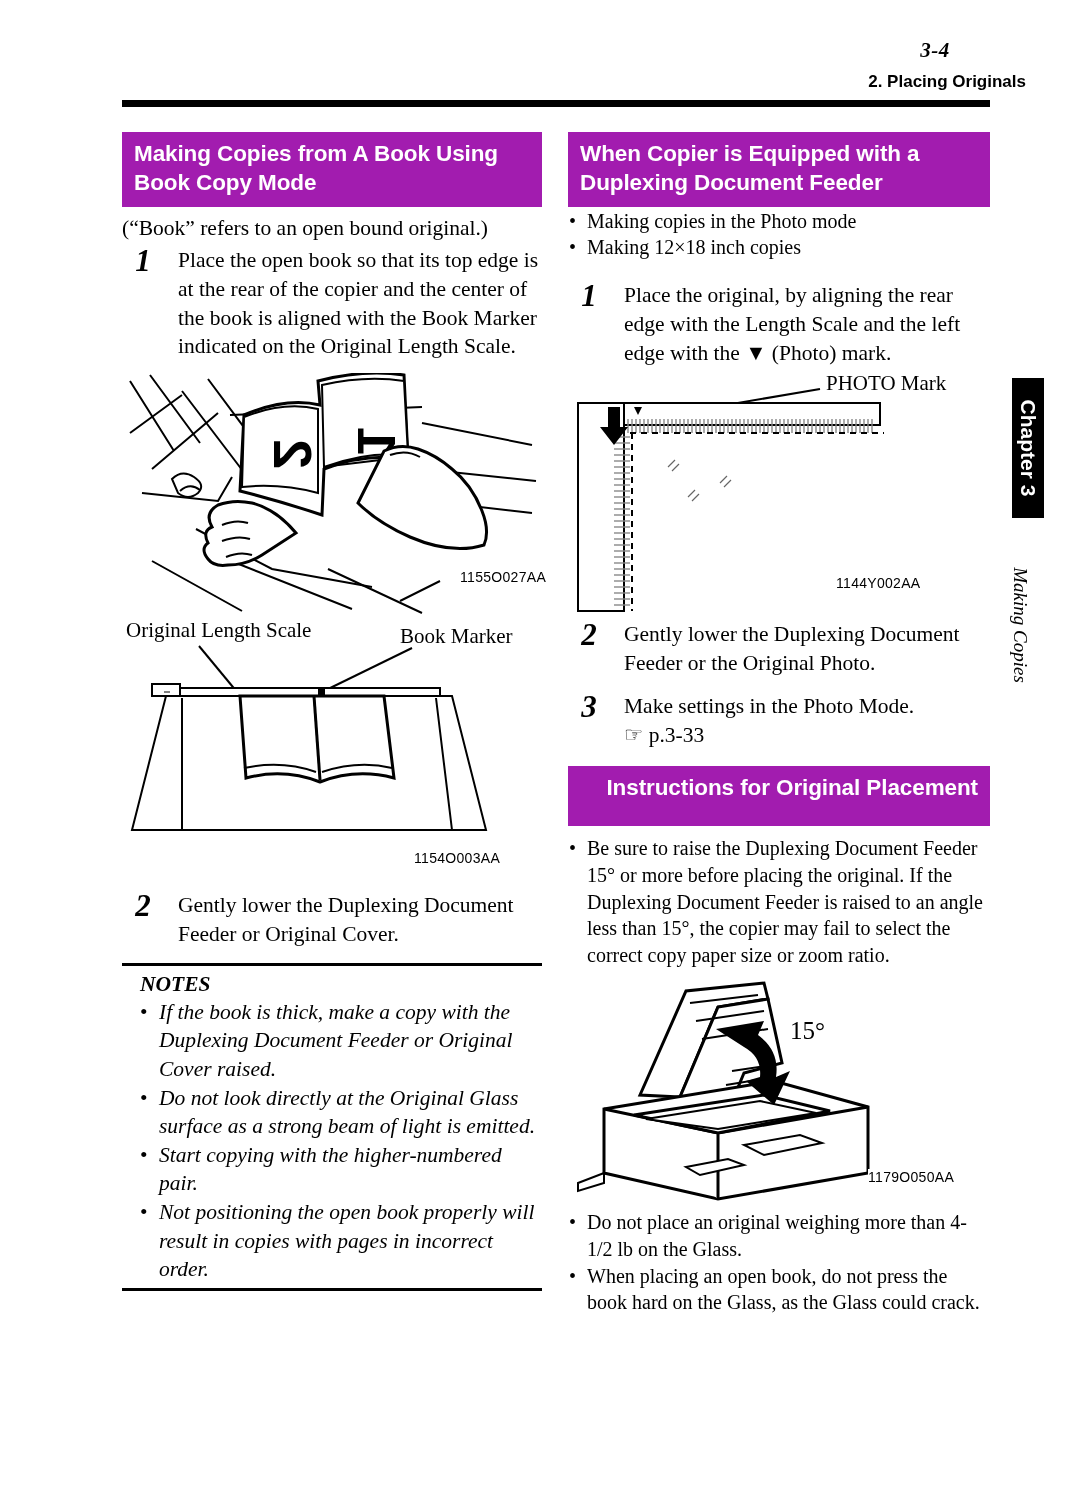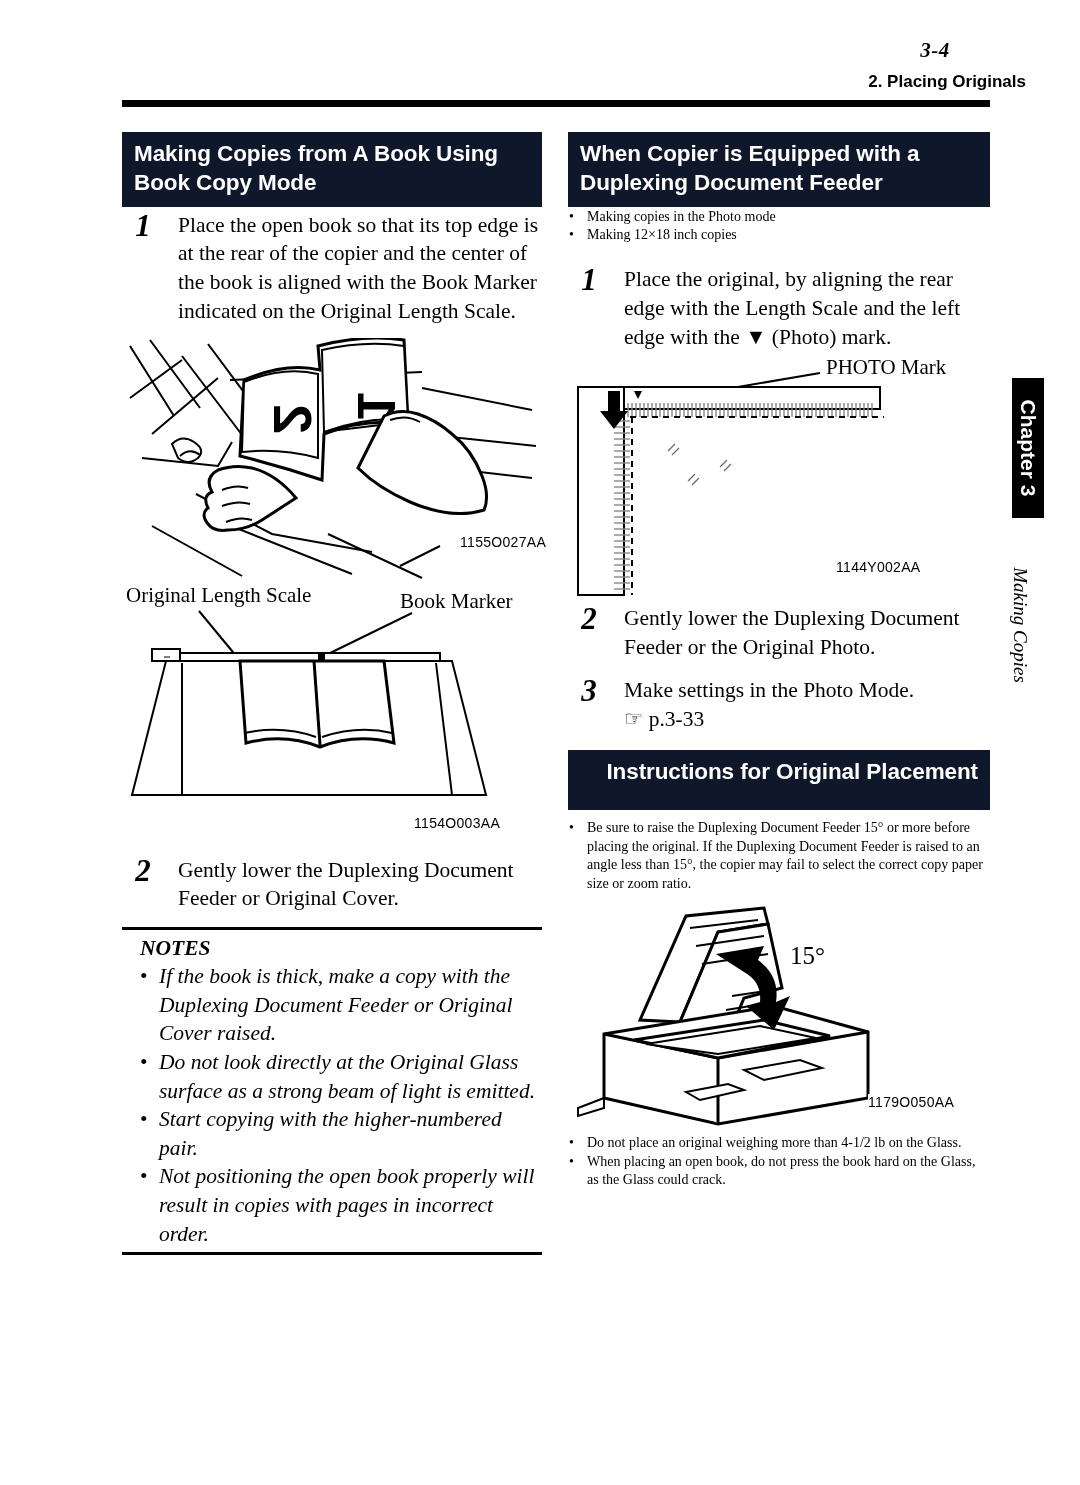--- a/index.html
+++ b/index.html
@@ -11,35 +11,35 @@
   .folio{position:absolute;left:880px;top:38px;width:110px;text-align:center;
          font-style:italic;font-weight:bold;font-size:21px;letter-spacing:.5px;}
   .runhead{position:absolute;left:736px;top:72px;width:290px;text-align:right;
            font-family:"Liberation Sans",sans-serif;font-weight:bold;font-size:17px;}
   .headrule{position:absolute;left:122px;top:100px;width:868px;height:7px;background:#000;}
 
   
   .colL{position:absolute;left:122px;top:132px;width:420px;}
   .colR{position:absolute;left:568px;top:132px;width:422px;}
 
-  .bar{background:#0f172a;color:#fff;font-family:"Liberation Sans",sans-serif;
+  .bar{background:#a21caf;color:#fff;font-family:"Liberation Sans",sans-serif;
        font-weight:bold;font-size:22.5px;line-height:1.30;
        padding:7px 12px 9px 12px;letter-spacing:-0.1px;}
   .bar.one{padding-bottom:24px;text-align:right;}
 
   .body{font-size:21.5px;line-height:1.33;margin-top:7px;}
 
   
   .step{position:relative;padding-left:56px;margin-top:4px;}
   .step .num{position:absolute;left:0;top:-3px;width:42px;text-align:center;
              font-style:italic;font-weight:bold;font-size:31px;}
   .step .txt{font-size:21.5px;line-height:1.34;}
   .step.tight{margin-top:10px;}
 
-  ul.bl{list-style:none;margin:0;padding:0;font-size:14px;line-height:1.34;}
+  ul.bl{list-style:none;margin:0;padding:0;font-size:20px;line-height:1.34;}
   ul.bl li{position:relative;padding-left:19px;margin:0;}
   ul.bl li:before{content:"\2022";position:absolute;left:1px;top:0;}
 
   
   .notes{margin-top:14px;}
   .rule{height:3px;background:#000;width:100%;}
   .notes .inner{padding:4px 0 4px 18px;}
   .notes h4{margin:2px 0 1px 0;font-style:italic;font-weight:bold;font-size:21.5px;}
   .notes ul{list-style:none;margin:0;padding:0;font-style:italic;font-size:21.5px;line-height:1.33;}
   .notes ul li{position:relative;padding-left:19px;}
@@ -67,20 +67,21 @@
 <div class="page">
 
   <div class="folio">3-4</div>
   <div class="runhead">2. Placing Originals</div>
   <div class="headrule"></div>
 
   <div class="colL">
 
     <div class="bar">Making Copies from A Book Using Book Copy Mode</div>
 
+    <div class="body">(“Book” refers to an open bound original.)</div>
 
     <div class="step">
       <div class="num">1</div>
       <div class="txt">Place the open book so that its top edge is at the rear of the copier and the center of the book is aligned with the Book Marker indicated on the Original Length Scale.</div>
     </div>
 
     <div class="fig" style="margin-top:12px;height:245px;">
       <svg width="420" height="245" viewBox="0 0 420 245">
         <g fill="none" stroke="#000" stroke-width="2">
 

